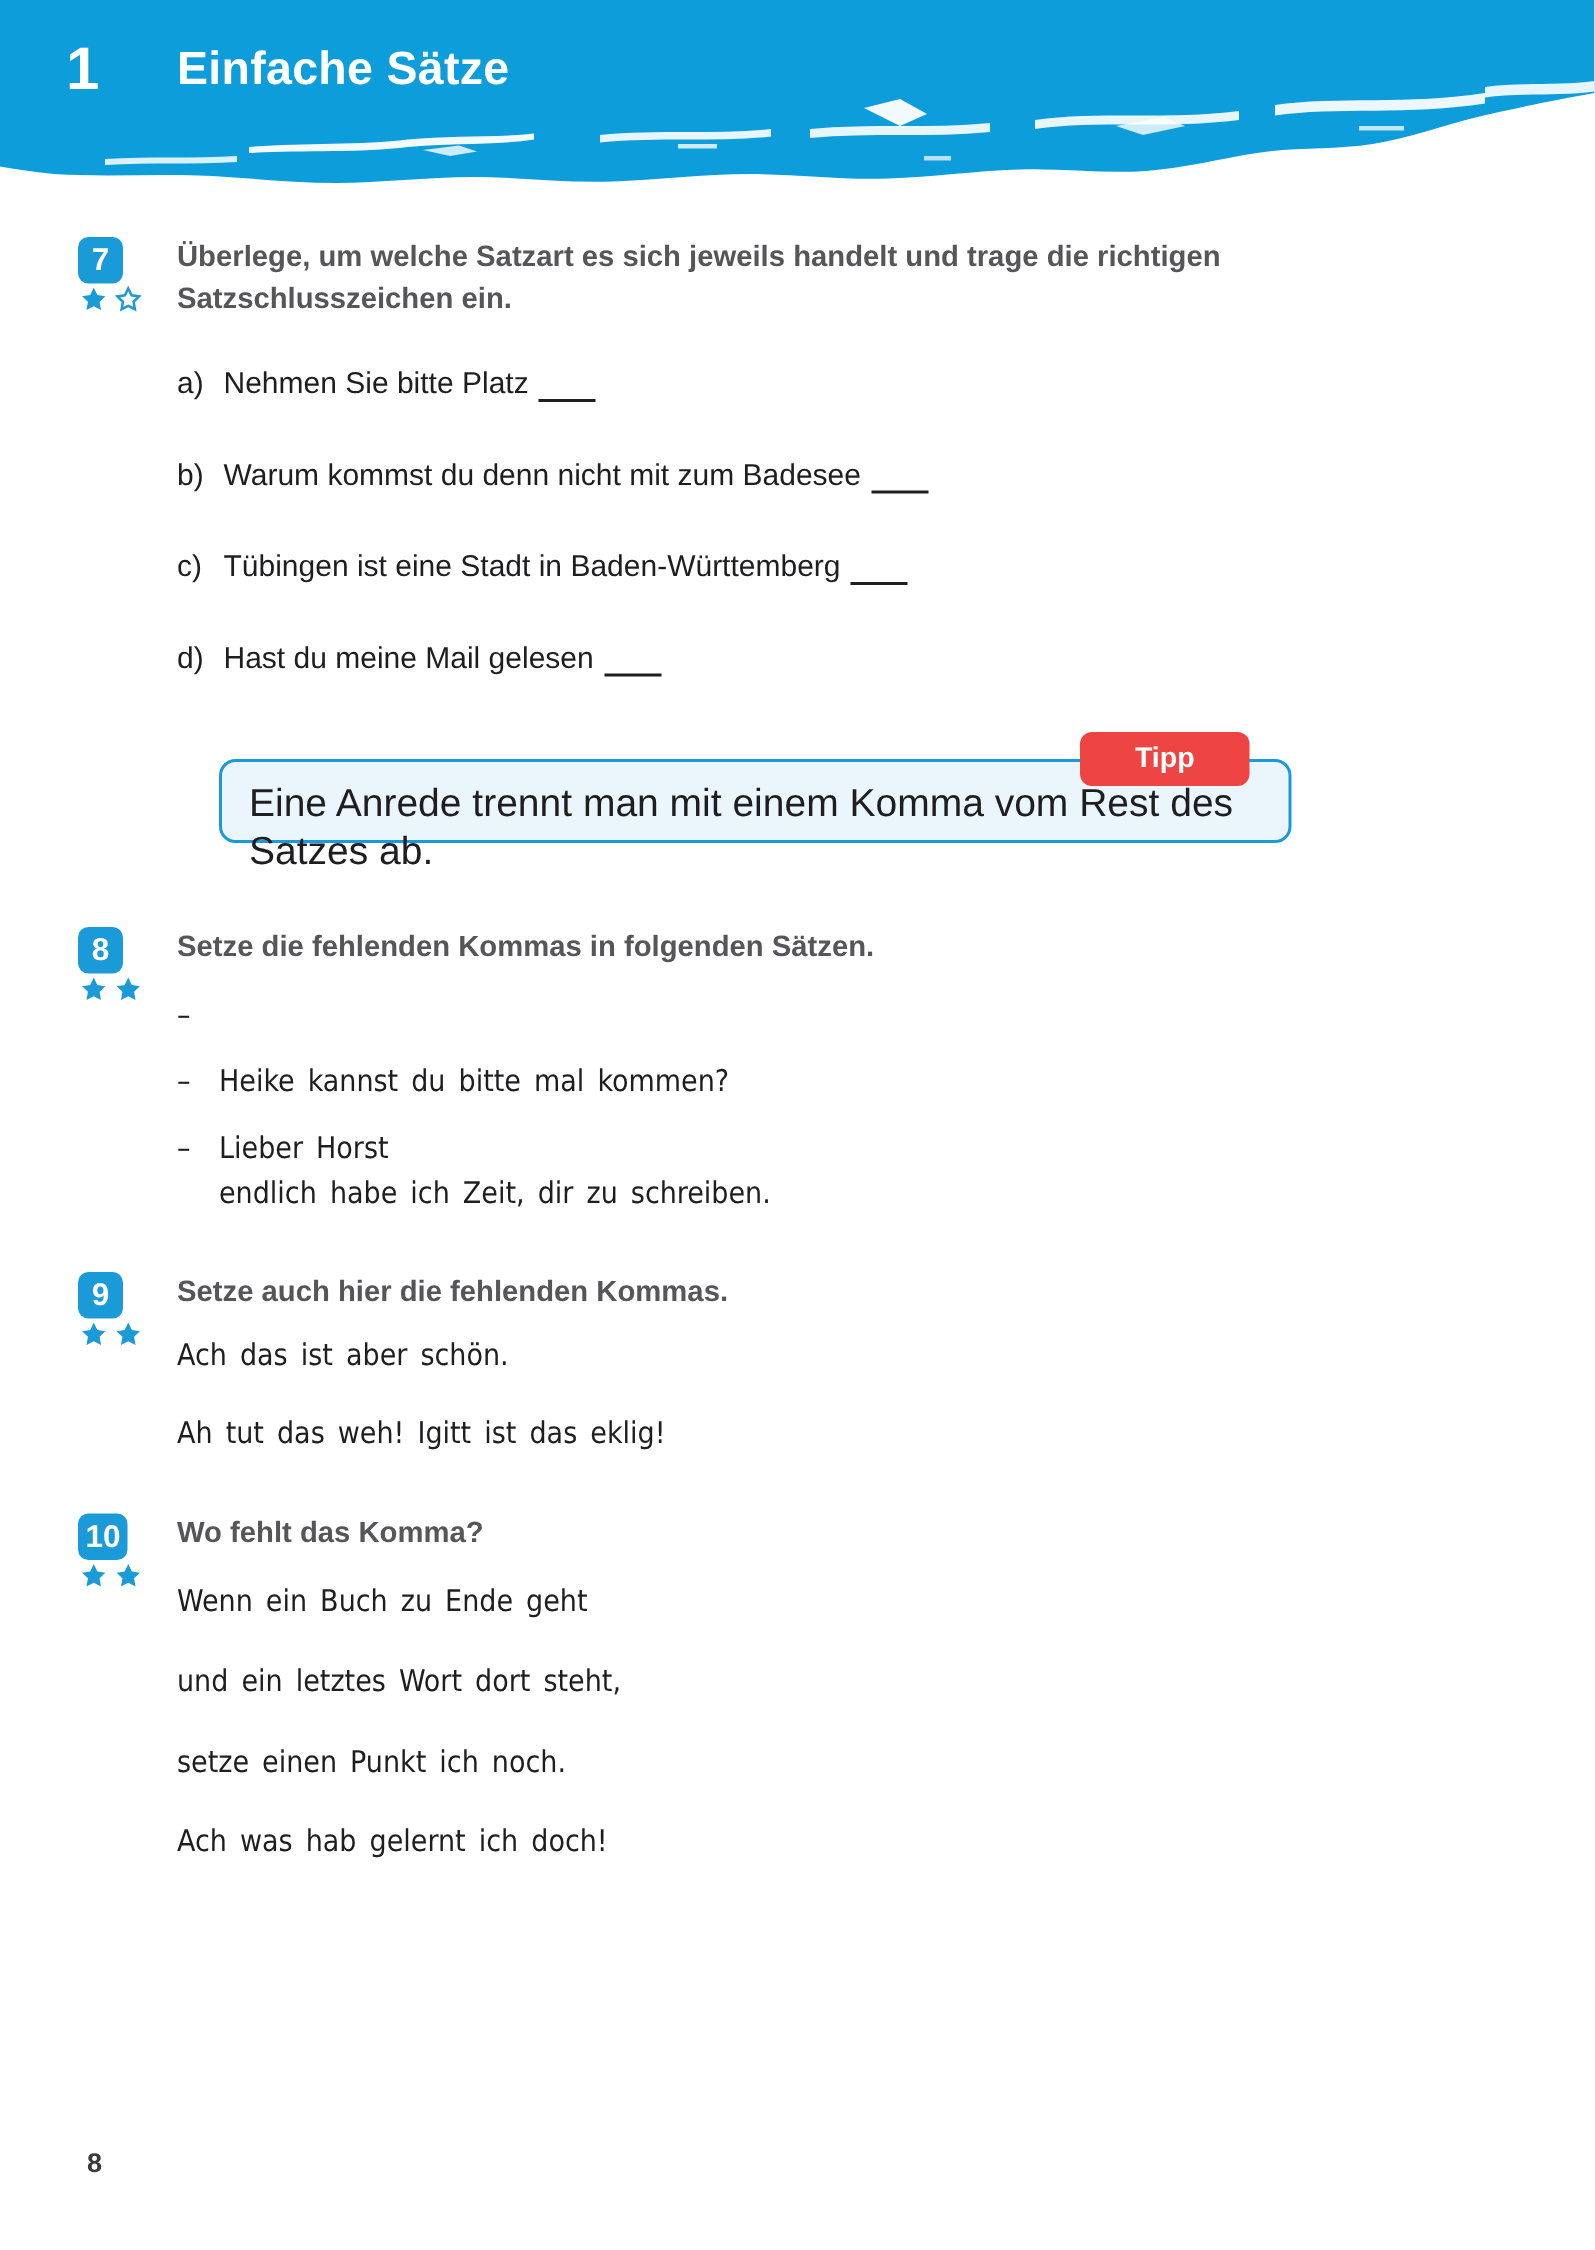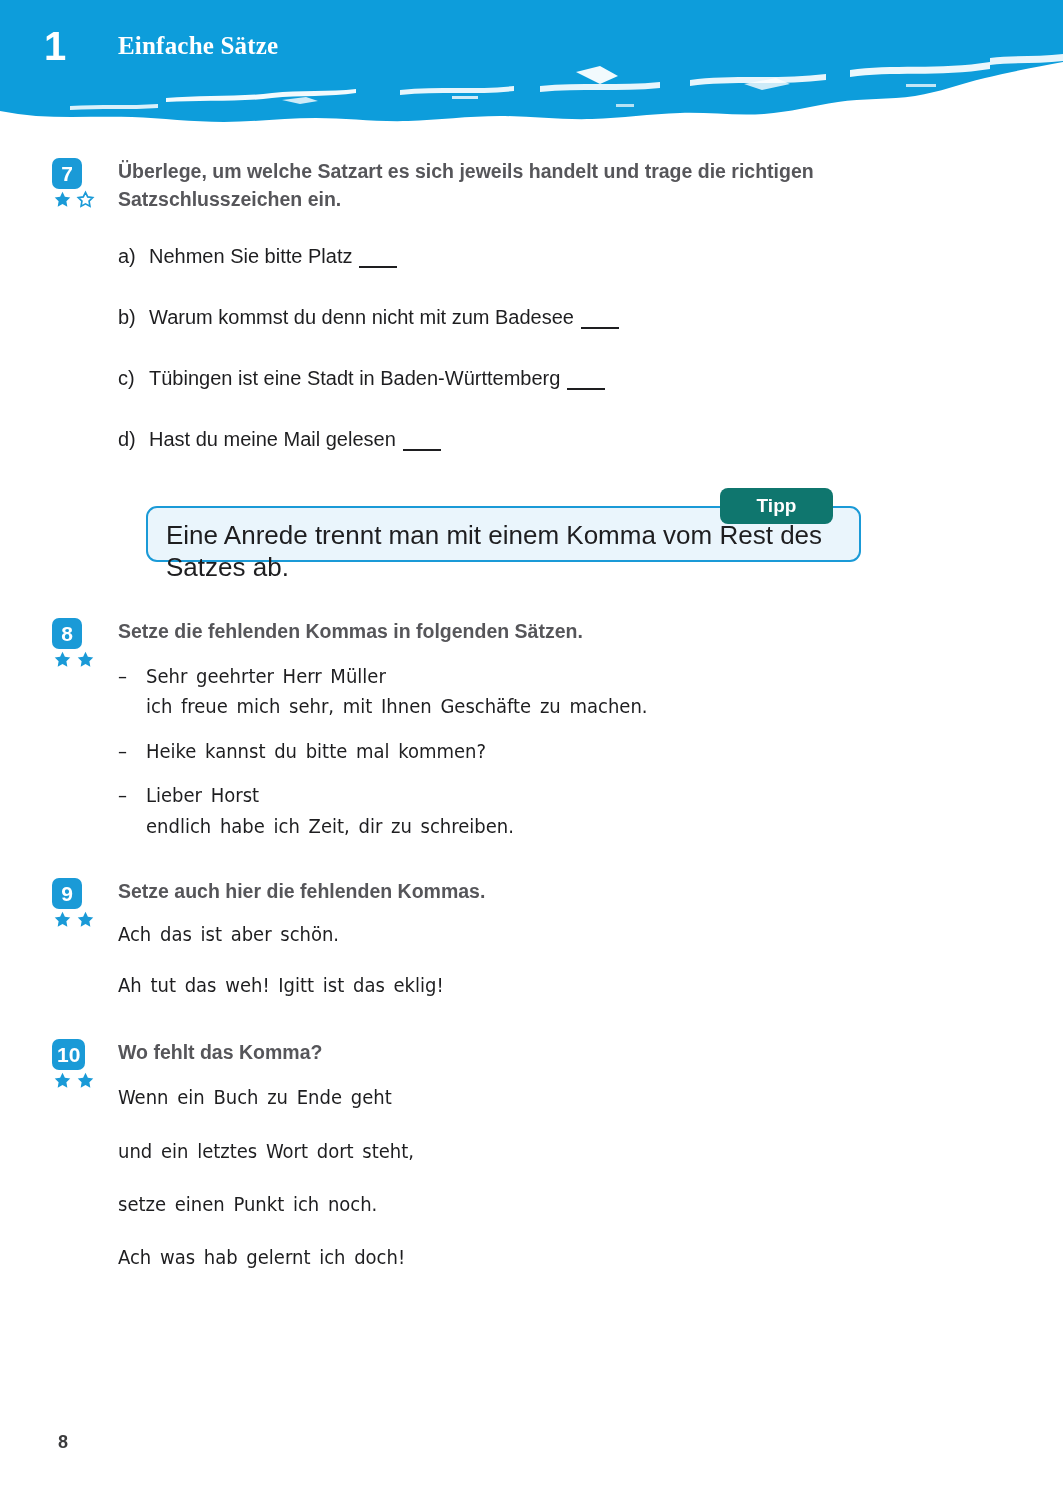--- a/index.html
+++ b/index.html
@@ -42,24 +42,23 @@
     margin-left: 44px;
     color: #ffffff;
     font-size: 40px;
     font-weight: bold;
     line-height: 1;
     width: 36px;
   }
   .chapter-title {
     margin-left: 38px;
     color: #ffffff;
-    font-size: 25px;
+    font-size: 31px;
     font-weight: bold;
     letter-spacing: 0.2px;
-    font-family: Liberation Serif, serif;
   }
 
   
   .page {
     position: absolute;
     top: 132px; left: 0;
     width: 1063px;
   }
 
   .exercise {
@@ -159,21 +158,21 @@
     font-size: 26px;
     color: #1e1e20;
     line-height: 1.2;
   }
   .tipp-tab {
     position: absolute;
     right: 28px;
     top: 0;
     width: 113px;
     height: 36px;
-    background: #0f766e;
+    background: #ef4444;
     border-radius: 8px;
     color: #ffffff;
     font-size: 19px;
     font-weight: bold;
     line-height: 36px;
     text-align: center;
   }
 
   
   .cond {
@@ -323,24 +322,20 @@
         <svg width="19" height="19" viewBox="0 0 24 24">
           <path fill="#1a9ad7" d="M12 2.2l3 6.2 6.8 1-4.9 4.8 1.2 6.8L12 17.8 5.9 21l1.2-6.8L2.2 9.4l6.8-1z"></path>
         </svg>
       </div>
     </div>
     <div class="ex-head">Setze die fehlenden Kommas in folgenden Sätzen.</div>
 
     <div class="list-8 cond">
       <div class="dash-row">
         <span class="dash">–</span>
-        <div class="dash-lines">
-          <div>Sehr geehrter Herr Müller</div>
-          <div>ich freue mich sehr, mit Ihnen Geschäfte zu machen.</div>
-        </div>
       </div>
       <div class="dash-row">
         <span class="dash">–</span>
         <div class="dash-lines">
           <div>Heike kannst du bitte mal kommen?</div>
         </div>
       </div>
       <div class="dash-row">
         <span class="dash">–</span>
         <div class="dash-lines">

